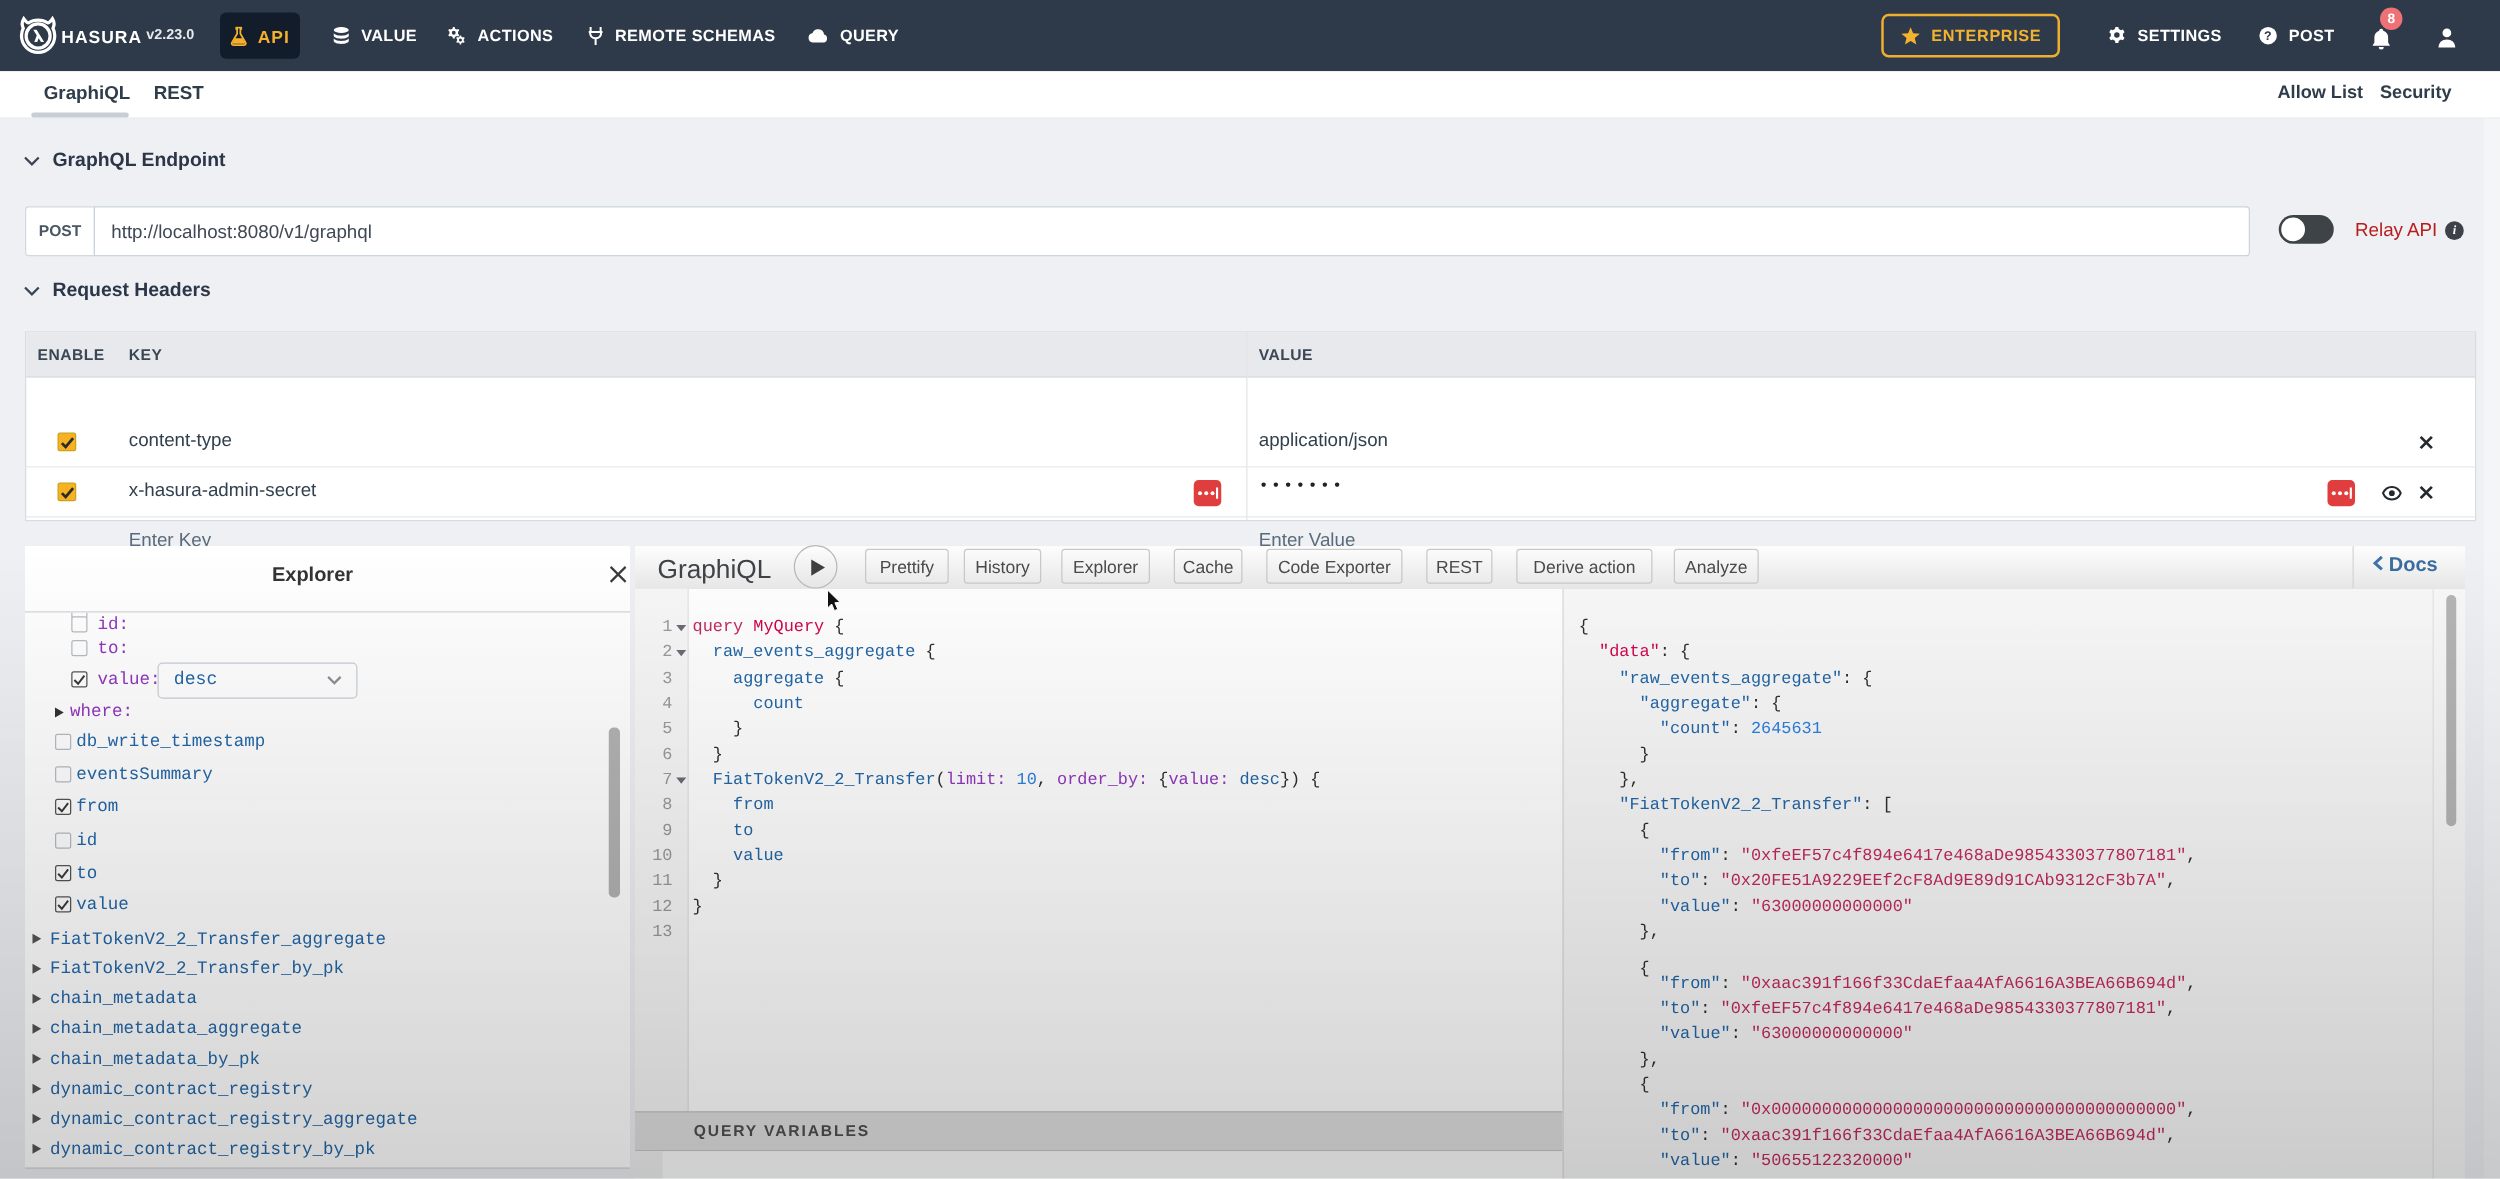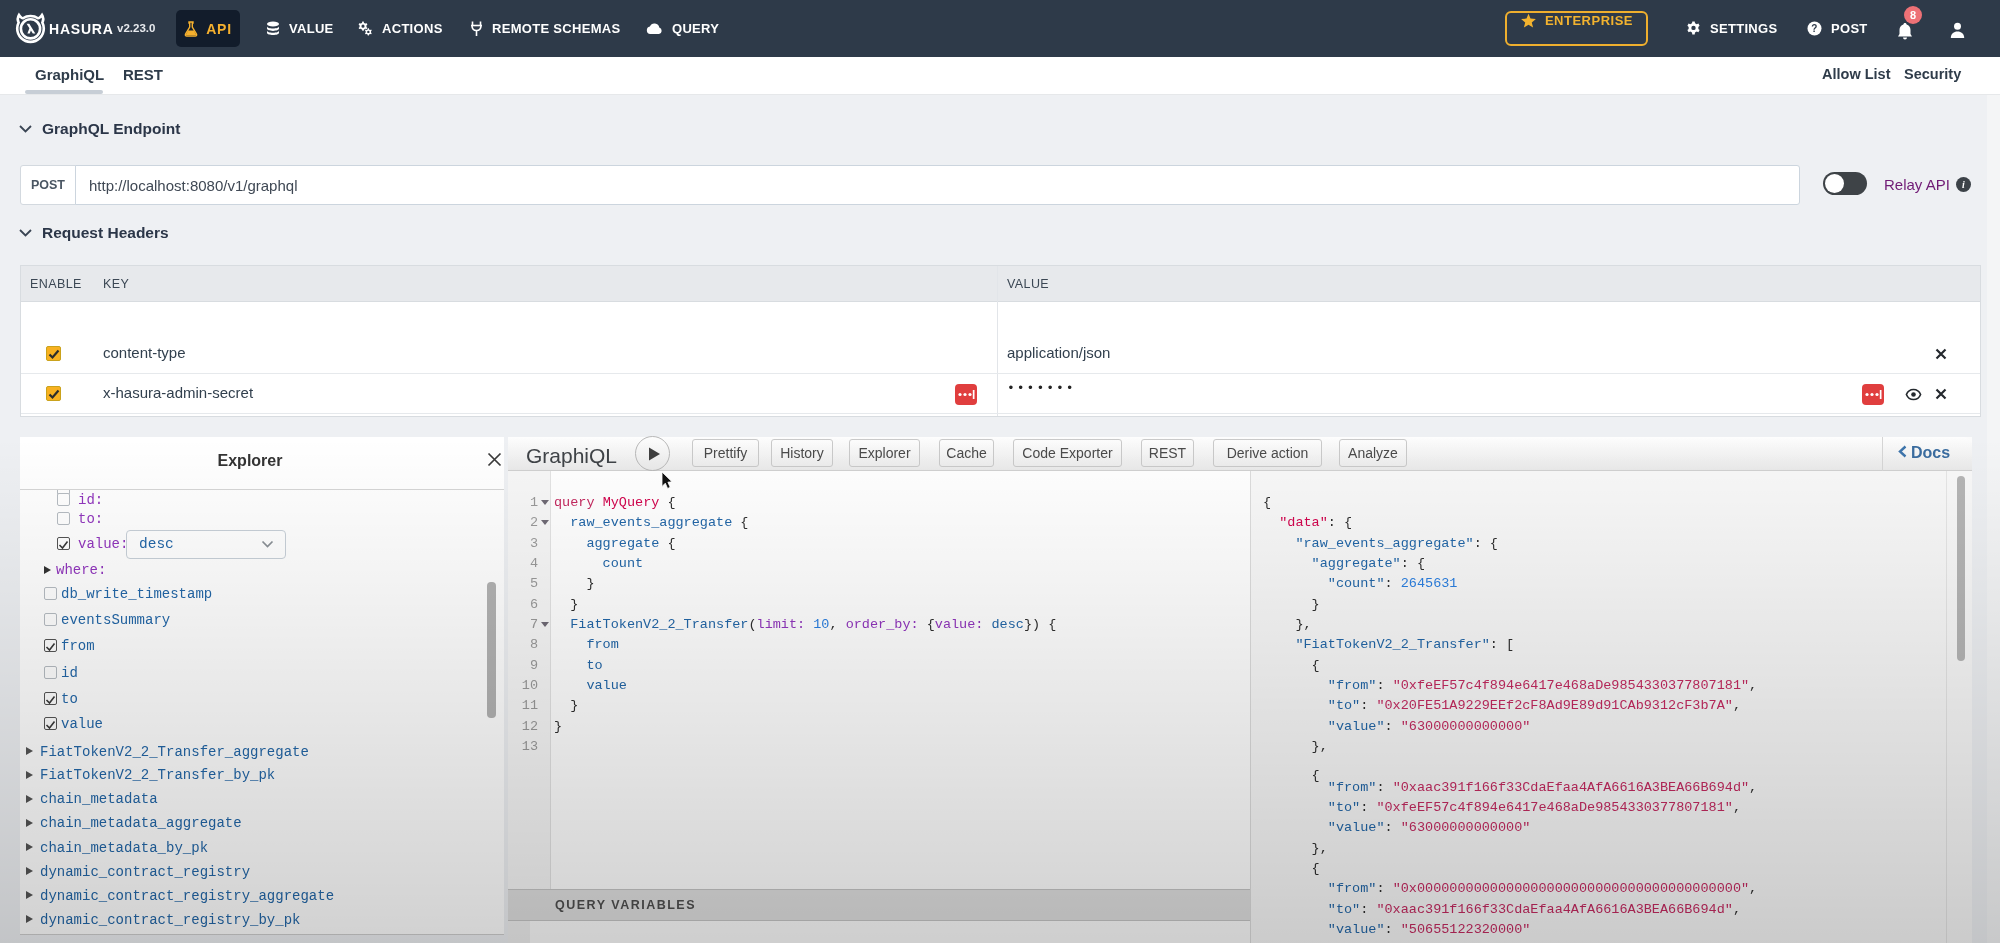--- a/index.html
+++ b/index.html
@@ -25,28 +25,28 @@
 
 
 .sec-title { position:absolute; font-weight:bold; font-size:15.5px; color:#2b3648; }
 .chev { position:absolute; }
 
 
 #post-box { position:absolute; left:20px; top:165px; width:56px; height:40px; background:#fff; border:1px solid #d3d9df; border-radius:3px 0 0 3px; display:flex; align-items:center; justify-content:center; font-weight:bold; font-size:12.5px; color:#4a5663; }
 #url-input { position:absolute; left:75px; top:165px; width:1725px; height:40px; background:#fff; border:1px solid #ccd5de; border-radius:0 3px 3px 0; display:flex; align-items:center; padding-left:13px; font-size:15px; color:#3f4854; }
 #toggle { position:absolute; left:1823px; top:172px; width:44px; height:23px; background:#3e4347; border-radius:12px; }
 #toggle .knob { position:absolute; left:2px; top:2px; width:19px; height:19px; background:#fff; border-radius:50%; }
-#relay-label { position:absolute; left:1884px; top:176px; font-size:15px; color:#701a75; }
+#relay-label { position:absolute; left:1884px; top:176px; font-size:15px; color:#b91c1c; }
 #info-i { position:absolute; left:1956px; top:177px; width:15px; height:15px; background:#3c4248; border-radius:50%; color:#fff; font-size:10px; font-weight:bold; text-align:center; line-height:15px; font-family:"Liberation Serif", serif; font-style:italic; }
 
 
 #htable { position:absolute; left:20px; top:265px; width:1961px; height:152px; background:#fff; border:1px solid #d8dce0; }
 #htable .hrow { position:absolute; left:0; width:100%; }
 #th-row { top:0; height:36px; background:#e7e9ec; border-bottom:1px solid #d8dce0; }
-.th { position:absolute; font-weight:normal; font-size:12.5px; color:#3b4754; letter-spacing:0.4px; top:11px; }
+.th { position:absolute; font-weight:bold; font-size:12.5px; color:#3b4754; letter-spacing:0.4px; top:11px; }
 .coldiv { position:absolute; left:976px; top:0; width:1px; height:150px; background:#e2e5e9; }
 .trow { position:absolute; left:0; width:100%; height:40px; border-bottom:1px solid #e6e9ec;margin-top:32px; }
 .cell-text { position:absolute; font-size:15px; color:#32404e; top:10px; }
 .placeholder { color:#5a6b7d; }
 .ycheck { position:absolute; left:25px; top:12px; width:15px; height:15px; background:#f8b120; border:1px solid #caa21c; border-radius:2px; }
 .ycheck svg { position:absolute; left:1px; top:2px; }
 .redicon { position:absolute; width:22px; height:21px; background:#e03e3e; border-radius:4px; }
 .xicon { position:absolute; width:14px; height:14px; }
 
 
@@ -136,21 +136,21 @@
         </g>
       </svg>
     <span>REMOTE SCHEMAS</span>
   </div>
   <div class="nav-item" style="left:646px;">
     <svg width="17" height="13" viewBox="0 0 17 13">
         <path d="M4.2 12 A3.8 3.8 0 0 1 3.9 4.5 A4.9 4.9 0 0 1 13.3 5.6 A3.3 3.3 0 0 1 13 12 Z" fill="#fff"></path>
       </svg>
     <span>QUERY</span>
   </div>
-  <div style="position:absolute; left:1505px; top:11px; width:143px; height:35px; border:2px solid #efaf2e; border-radius:6px; display:flex; justify-content:center;">
+  <div style="position:absolute; left:1505px; top:11px; width:143px; height:35px; border:2px solid #efaf2e; border-radius:6px; display:flex; align-items:center; justify-content:center;">
     <svg width="17" height="16" viewBox="0 0 17 16" style="margin-right:8px;">
         <path d="M8.5 0.8 L10.5 5.6 L15.9 6 L11.8 9.4 L13.1 14.6 L8.5 11.8 L3.9 14.6 L5.2 9.4 L1.1 6 L6.5 5.6 Z" fill="#f3b32f"></path>
       </svg>
     <span style="color:#f3b32f; font-weight:bold; font-size:13px; letter-spacing:0.5px;">ENTERPRISE</span>
   </div>
   <div class="nav-item" style="left:1686px;">
     <svg width="15" height="15" viewBox="0 0 15 15">
         <path d="M6.3 0.5 L8.7 0.5 L9 2.2 A5.3 5.3 0 0 1 10.7 3.2 L12.4 2.6 L13.6 4.7 L12.3 5.9 A5.3 5.3 0 0 1 12.3 7.9 L13.6 9.1 L12.4 11.2 L10.7 10.6 A5.3 5.3 0 0 1 9 11.6 L8.7 13.4 L6.3 13.4 L6 11.6 A5.3 5.3 0 0 1 4.3 10.6 L2.6 11.2 L1.4 9.1 L2.7 7.9 A5.3 5.3 0 0 1 2.7 5.9 L1.4 4.7 L2.6 2.6 L4.3 3.2 A5.3 5.3 0 0 1 6 2.2 Z M7.5 4.7 A2.2 2.2 0 1 0 7.5 9.1 A2.2 2.2 0 0 0 7.5 4.7 Z" fill="#fff"></path>
       </svg>
     <span>SETTINGS</span>
@@ -238,20 +238,24 @@
           <circle cx="15" cy="10.5" r="1.6" fill="#fff"></circle>
           <rect x="17.8" y="6" width="1.7" height="9" fill="#fff"></rect>
         </svg></div>
     <svg class="xicon" style="left:1884px; top:12px; width:17px; height:17px;" viewBox="0 0 17 17">
         <path d="M8.5 3.5 C12 3.5 14.6 6 15.6 8.5 C14.6 11 12 13.5 8.5 13.5 C5 13.5 2.4 11 1.4 8.5 C2.4 6 5 3.5 8.5 3.5 Z" fill="none" stroke="#24292e" stroke-width="1.6"></path>
         <circle cx="8.5" cy="8.5" r="2.3" fill="#24292e"></circle>
       </svg>
     <svg class="xicon" style="left:1913px; top:13px;" width="14" height="14" viewBox="0 0 14 14">
         <path d="M2.5 2.5 L11.5 11.5 M11.5 2.5 L2.5 11.5" stroke="#24292e" stroke-width="2.2"></path>
       </svg>
+  </div>
+  <div class="trow" style="top:116px; border-bottom:none;">
+    <span class="cell-text placeholder" style="left:82px;">Enter Key</span>
+    <span class="cell-text placeholder" style="left:986px;">Enter Value</span>
   </div>
 </div>
 
 <div id="explorer">
   <div id="exp-body">
     <div class="cb" style="left:37px; top:-8px;"></div>
     <div class="cb" style="left:37px; top:3px;"></div>
       <span class="exp-row purple" style="left:58px; top:2px;">id:</span>
     <div class="cb" style="left:37px; top:22px;"></div>
       <span class="exp-row purple" style="left:58px; top:21px;">to:</span>

